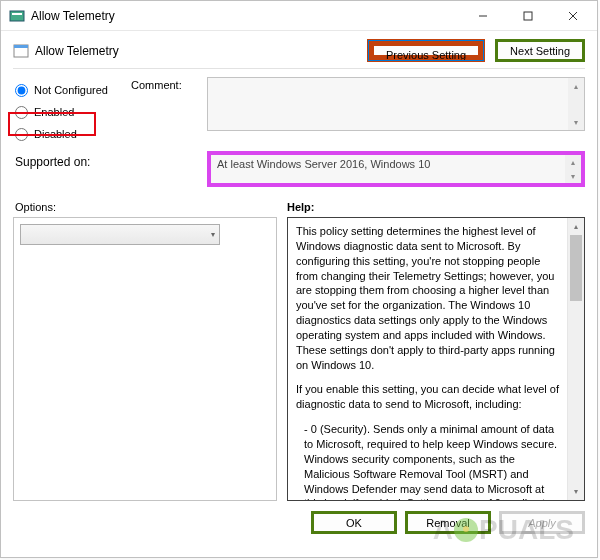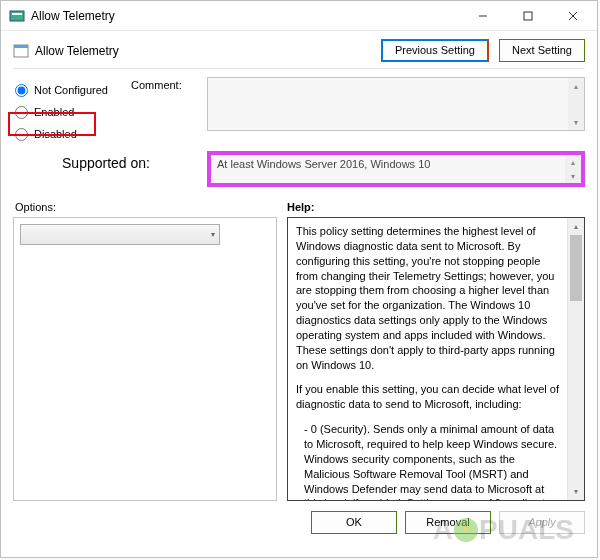--- a/index.html
+++ b/index.html
@@ -48,27 +48,27 @@
   .header-icon {
     width: 16px; height: 16px; margin-right: 6px;
   }
   .header-title { flex: 1; font-size: 12px; }
   .header-buttons { display: flex; gap: 10px; }
   .btn {
     font-family: inherit;
     font-size: 11px;
     padding: 4px 12px;
     background: #fdfdfd;
-    border: 1px solid #4d7c0f;
+    border: 3px solid #4d7c0f;
     min-width: 86px;
     height: 23px;
     line-height: 1;
   }
   .btn.default {
-    border: 2px solid #c2410c;
+    border: 7px solid #c2410c;
     outline: 1px solid #0078d7;
     outline-offset: -2px;
     color: #000;
   }
   .btn.disabled { color: #aaa; border-color: #d0d0d0; font-style: italic; }
   .hr { height: 1px; background: #e2e2e2; margin: 0 12px 6px 12px; }
 
   .top-grid {
     padding: 2px 12px 4px 14px;
   }
@@ -102,21 +102,21 @@
     position: absolute; right: 0; top: 0; bottom: 0; width: 16px;
     background: #f0f0f0;
     display: flex; flex-direction: column; justify-content: space-between;
     align-items: center;
   }
   .sb-btn {
     width: 16px; height: 16px; display:flex; align-items:center; justify-content:center;
     color:#888; font-size:8px;
   }
   .supported-row { display:flex; align-items:flex-start; margin-top: 6px;}
-  .supported-label { width: 192px; text-align: center; padding-right: 10px; font-size: 14px; padding-top:4px;}
+  .supported-label { width: 192px; text-align: left; padding-right: 10px; font-size: 12px; padding-top:4px;}
   .supported-box {
     flex: 1;
     border: 4px solid #d946ef;
     height: 36px;
     background: #f7f7f7;
     position: relative;
     padding: 3px 20px 3px 6px;
     font-size: 11px;
     color: #444;
   }

